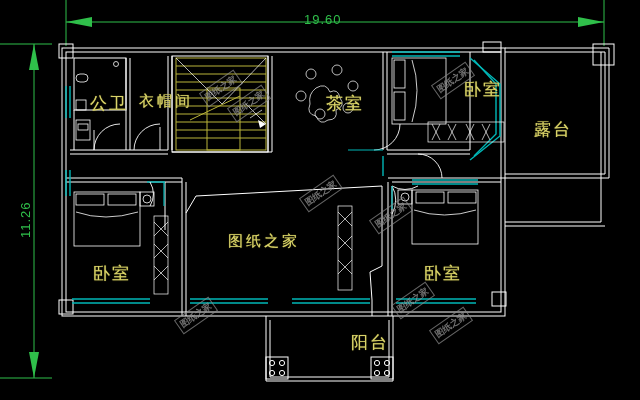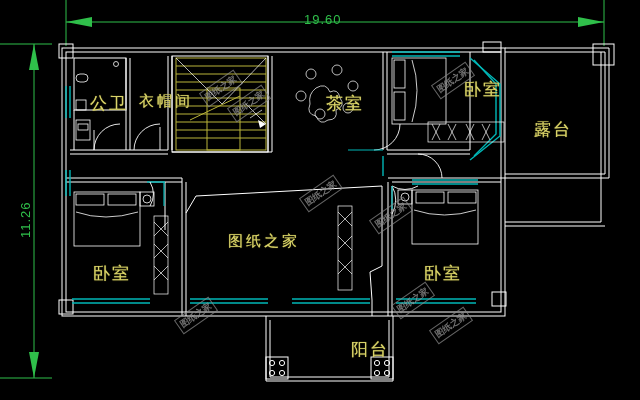--- a/index.html
+++ b/index.html
@@ -258,21 +258,21 @@
 
   <div id="room-labels">
       <div class="lbl" style="left: 90px; top: 92px; text-align: center;">公卫</div>
       <div class="lbl big" style="left: 133px; top: 92px;">衣帽间</div>
       <div class="lbl" style="left: 291px; top: 92px; margin-left: 35px;">茶室</div>
       <div class="lbl" style="left: 464px; top: 78px;">卧室</div>
       <div class="lbl" style="left: 534px; top: 118px;">露台</div>
       <div class="lbl" style="left: 93px; top: 262px;">卧室</div>
       <div class="lbl big" style="left: 222px; top: 232px;">图纸之家</div>
       <div class="lbl" style="left: 424px; top: 262px;">卧室</div>
-      <div class="lbl" style="left: 327px; top: 338px; padding-left: 24px;">阳台</div>
+      <div class="lbl" style="left: 327px; top: 331px; padding-left: 24px;">阳台</div>
     </div>
   <div id="watermark-layer">
       <div class="wm" style="left: 200px; top: 80px;">图纸之家</div>
       <div class="wm" style="left: 228px; top: 95px;">图纸之家</div>
       <div class="wm" style="left: 432px; top: 72px;">图纸之家</div>
       <div class="wm" style="left: 300px; top: 185px;">图纸之家</div>
       <div class="wm" style="left: 370px; top: 207px;">图纸之家</div>
       <div class="wm" style="left: 175px; top: 307px;">图纸之家</div>
       <div class="wm" style="left: 392px; top: 292px;">图纸之家</div>
       <div class="wm" style="left: 430px; top: 317px;">图纸之家</div>

